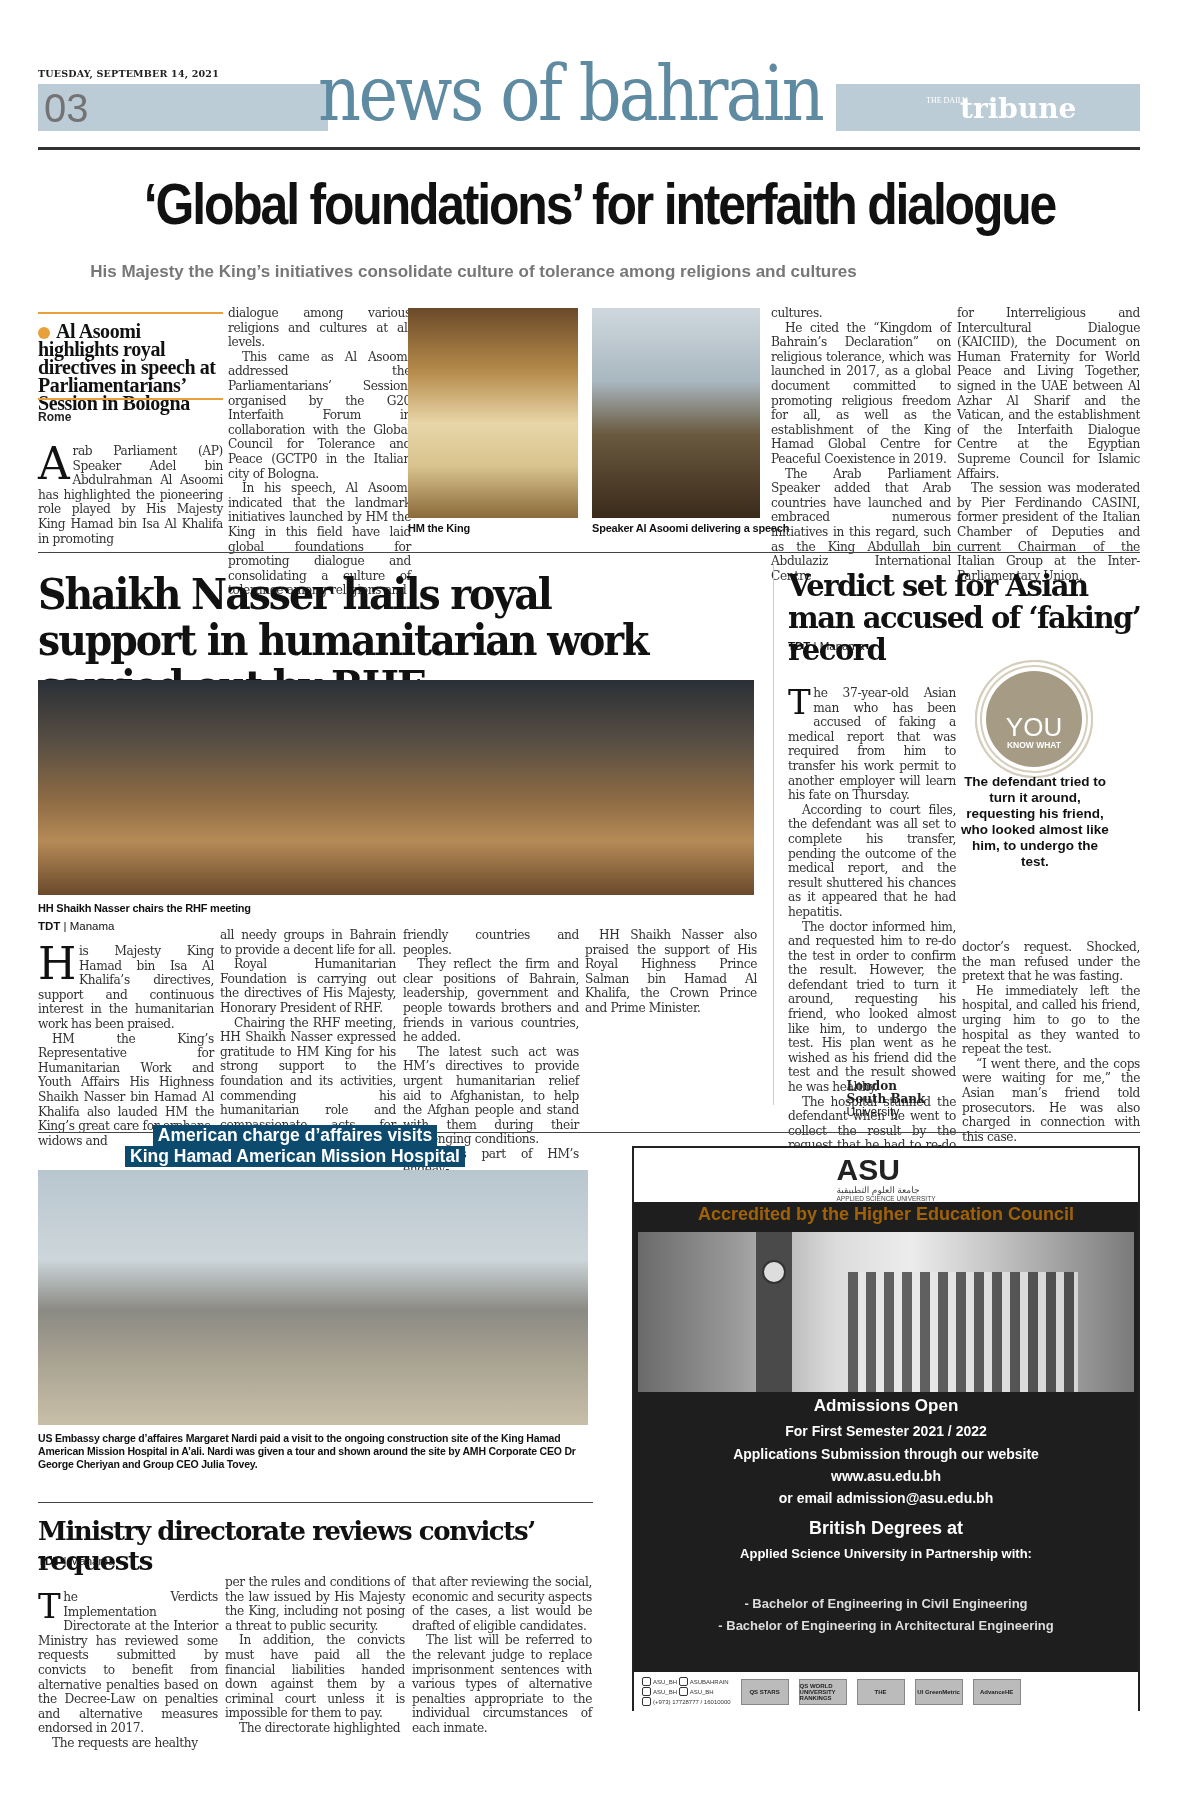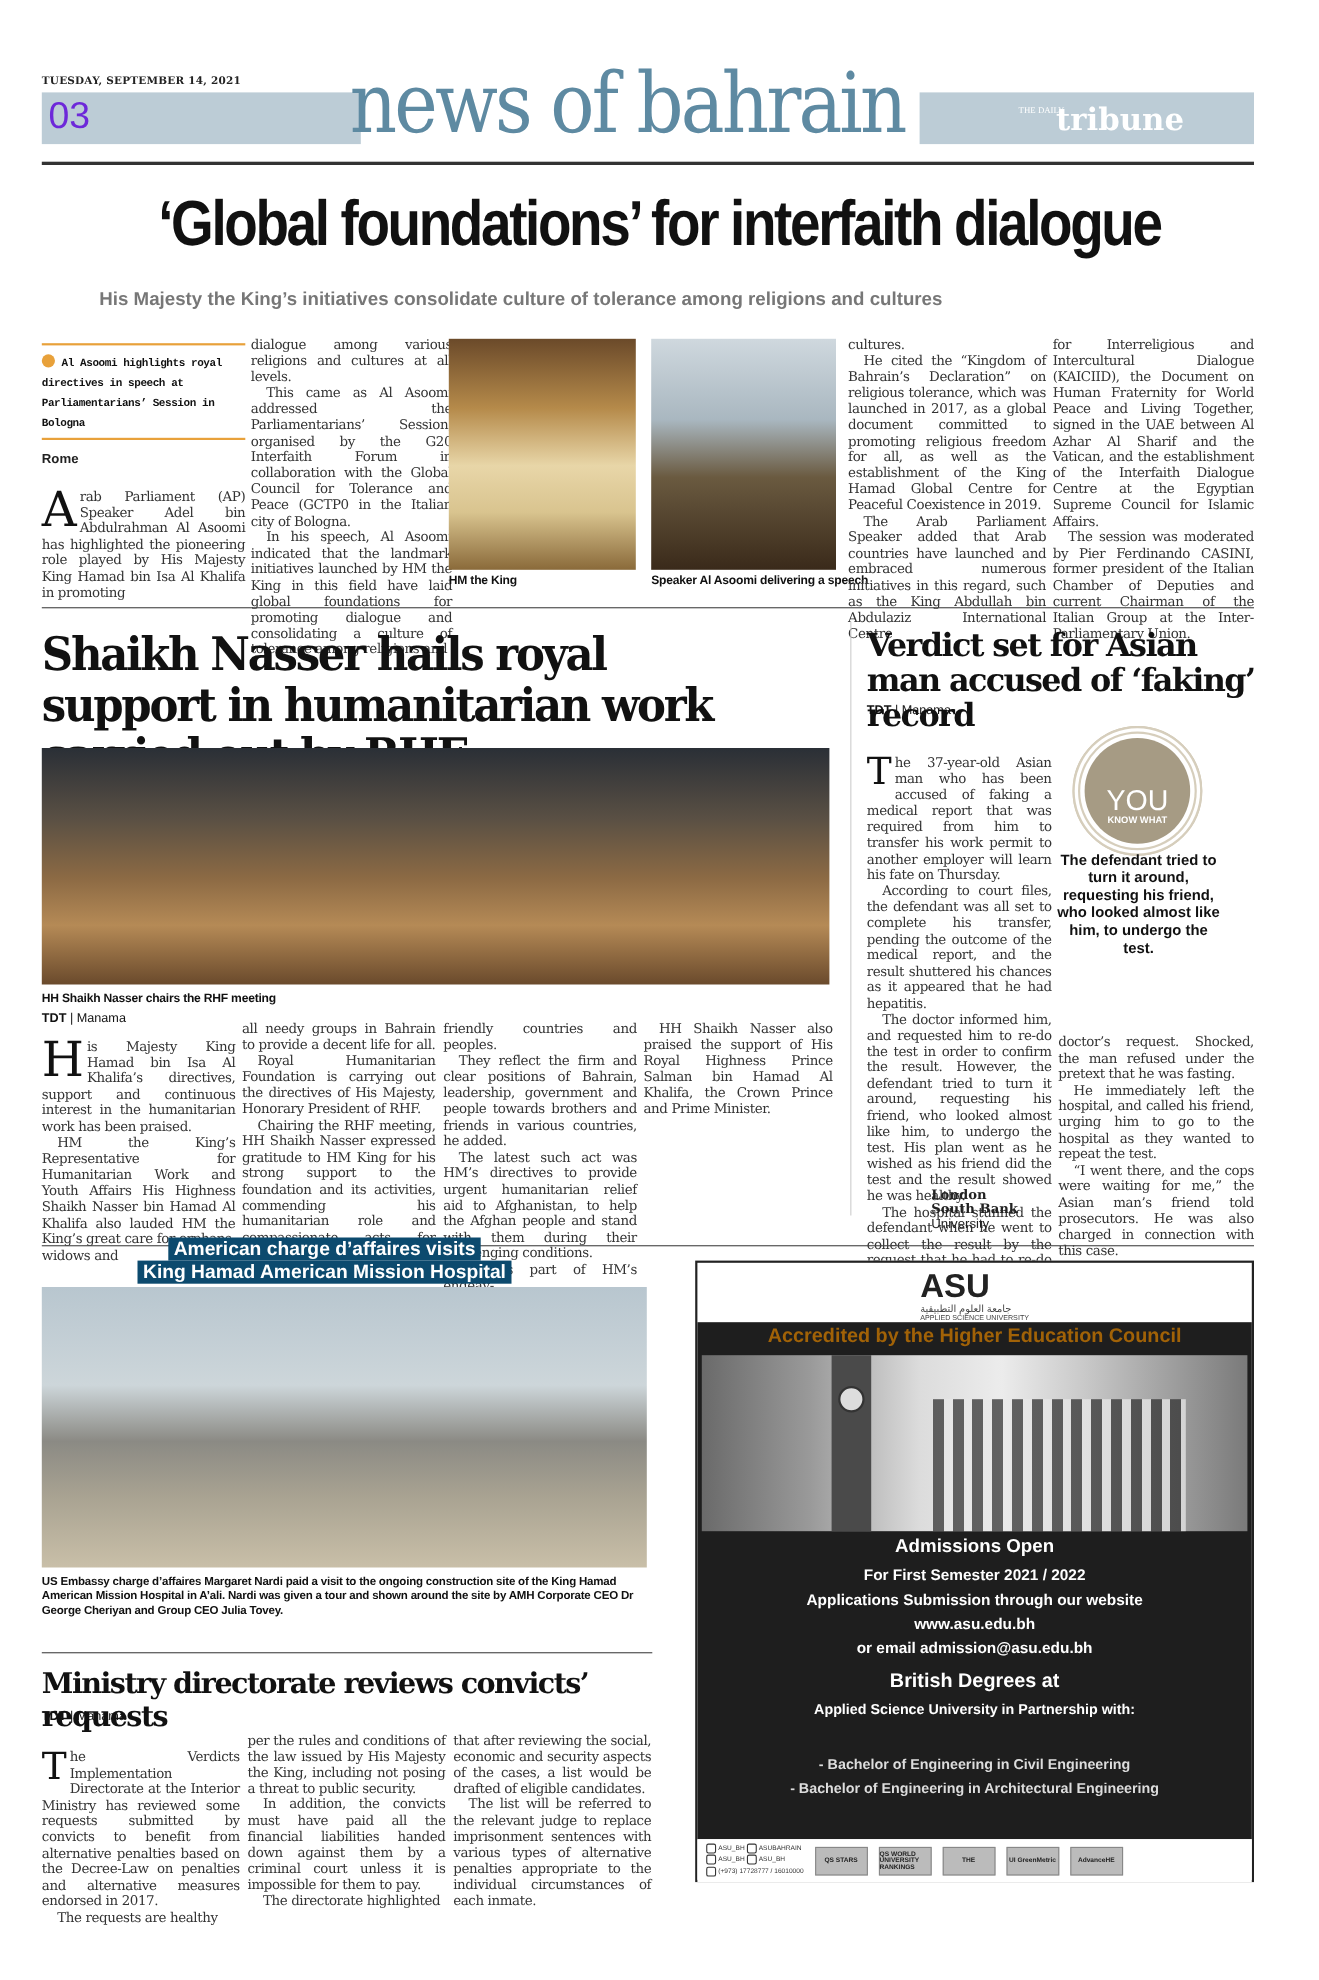--- a/index.html
+++ b/index.html
@@ -3,42 +3,42 @@
 <meta charset="utf-8">
 <style>
   * { box-sizing: border-box; margin: 0; padding: 0; }
   html, body { width: 1199px; height: 1800px; background: #fff; overflow: hidden; }
   body { position: relative; font-family: "DejaVu Serif", serif; color: #222; }
   .abs { position: absolute; }
 
   
   #date { left: 38px; top: 68px; font-size: 9.5px; font-weight: bold; letter-spacing: 0.2px; }
   #mast-bar-left { left: 38px; top: 84px; width: 290px; height: 47px; background: #bcccd6; }
-  #page-num { left: 44px; top: 86px; font-size: 34px; color: #6d28d9; font-family: "Liberation Sans", sans-serif; font-weight: 300; }
+  #page-num { left: 44px; top: 86px; font-size: 40px; color: #737373; font-family: "Liberation Sans", sans-serif; font-weight: 300; }
   #section-title { left: 318px; top: 56px; font-size: 76px; color: #5e8aa2; font-family: "DejaVu Serif", serif; font-weight: normal; letter-spacing: -3px; line-height: 1; transform: scaleX(0.88); transform-origin: left top; }
   #mast-bar-right { left: 836px; top: 84px; width: 304px; height: 47px; background: #bcccd6; }
   #brand { left: 960px; top: 92px; color: #fff; font-weight: bold; font-size: 28px; font-family: "DejaVu Serif", serif; }
   #brand-small { left: 926px; top: 96px; color: #fff; font-size: 8px; line-height: 10px; font-family: "Liberation Serif", serif; }
   #mast-rule { left: 38px; top: 147px; width: 1102px; height: 3px; background: #333; }
 
   
   #h1 { left: 0; width: 1199px; top: 170px; text-align: center; font-size: 58px; font-weight: bold; font-family: "Liberation Sans", sans-serif; letter-spacing: -2.5px; transform: scaleX(0.86); color: #111; }
   #sub1 { left: 0; width: 947px; top: 262px; text-align: center; font-size: 17px; color: #777; font-weight: bold; font-family: "Liberation Sans", sans-serif; }
 
   .body { font-size: 12.2px; line-height: 14.6px; font-family: "DejaVu Serif", serif; color: #333; text-align: justify; letter-spacing: -0.35px; }
   .body p { text-indent: 14px; }
   .body p.first { text-indent: 0; }
   .drop { float: left; font-size: 44px; line-height: 36px; margin: 2px 3px 0 0; font-family: "DejaVu Serif", serif; color: #111; }
   .caption { font-family: "Liberation Sans", sans-serif; font-weight: bold; font-size: 11px; color: #111; letter-spacing: -0.2px; }
   .byline { font-family: "Liberation Sans", sans-serif; font-size: 11.5px; color: #111; }
   .byline b { font-weight: bold; }
 
   
   #hl-top { left: 38px; top: 312px; width: 185px; height: 2px; background: #e8a13a; }
-  #hl-box { left: 38px; top: 322px; width: 185px; font-family: Liberation Mono, monospace; font-weight: bold; font-size: 10px; line-height: 18px; color: #111; letter-spacing: -0.4px; }
+  #hl-box { left: 38px; top: 322px; width: 185px; font-family: Liberation Serif, serif; font-weight: bold; font-size: 20px; line-height: 18px; color: #111; letter-spacing: -0.4px; }
   #hl-dot { display: inline-block; width: 12px; height: 12px; background: #e8a13a; border-radius: 50%; margin-right: 6px; vertical-align: -1px; }
   #hl-bot { left: 38px; top: 398px; width: 185px; height: 2px; background: #e8a13a; }
   #rome { left: 38px; top: 410px; font-weight: bold; font-size: 12px; font-family: "Liberation Sans", sans-serif; }
 
   .photo { overflow: hidden; }
   .ph-king { background: linear-gradient(180deg, #6b4a2a 0%, #b58a4a 30%, #e8d6a8 55%, #d9c48f 75%, #8a6a3a 100%); }
   .ph-speaker { background: linear-gradient(180deg, #cfd8de 0%, #a9b7c0 35%, #6a5a40 60%, #3a2a1a 100%); }
   .ph-meeting { background: linear-gradient(180deg, #2a2f36 0%, #5a5044 30%, #8c6a44 55%, #b58a56 75%, #6a4a2c 100%); }
   .ph-site { background: linear-gradient(180deg, #b8c6cf 0%, #cdd6da 35%, #8b8a84 55%, #a9a392 75%, #c9bfa8 100%); }
 

